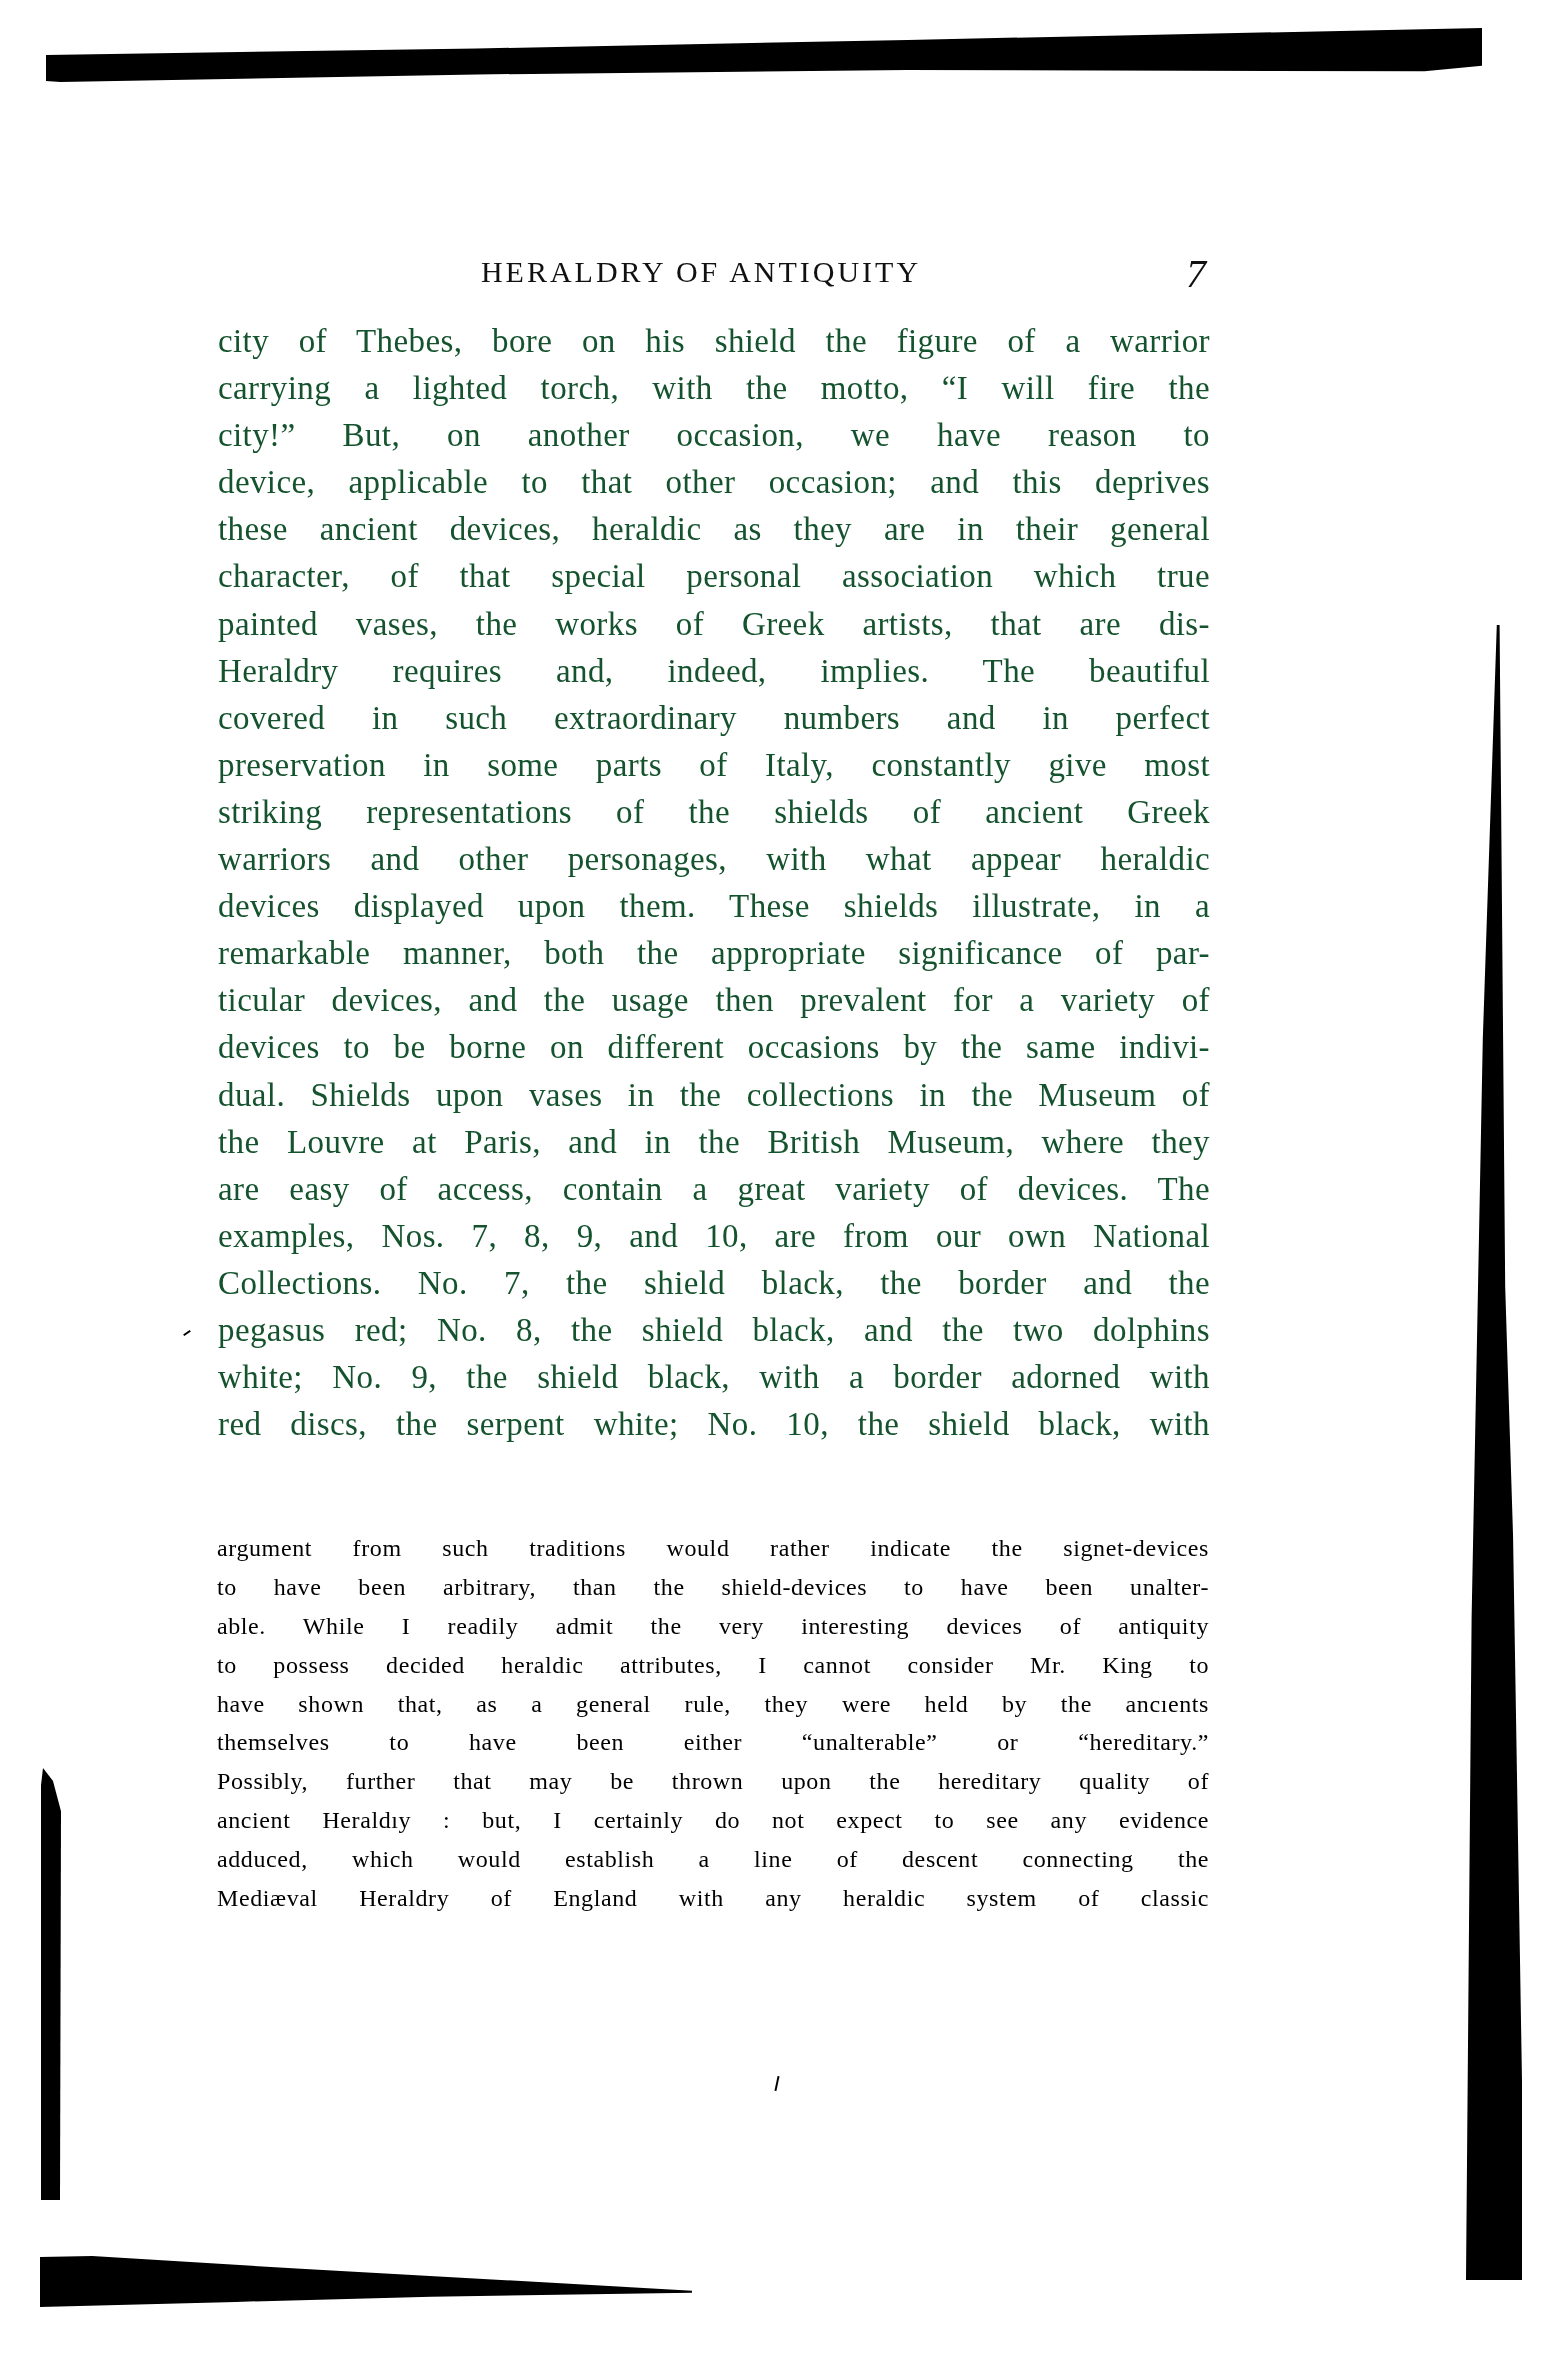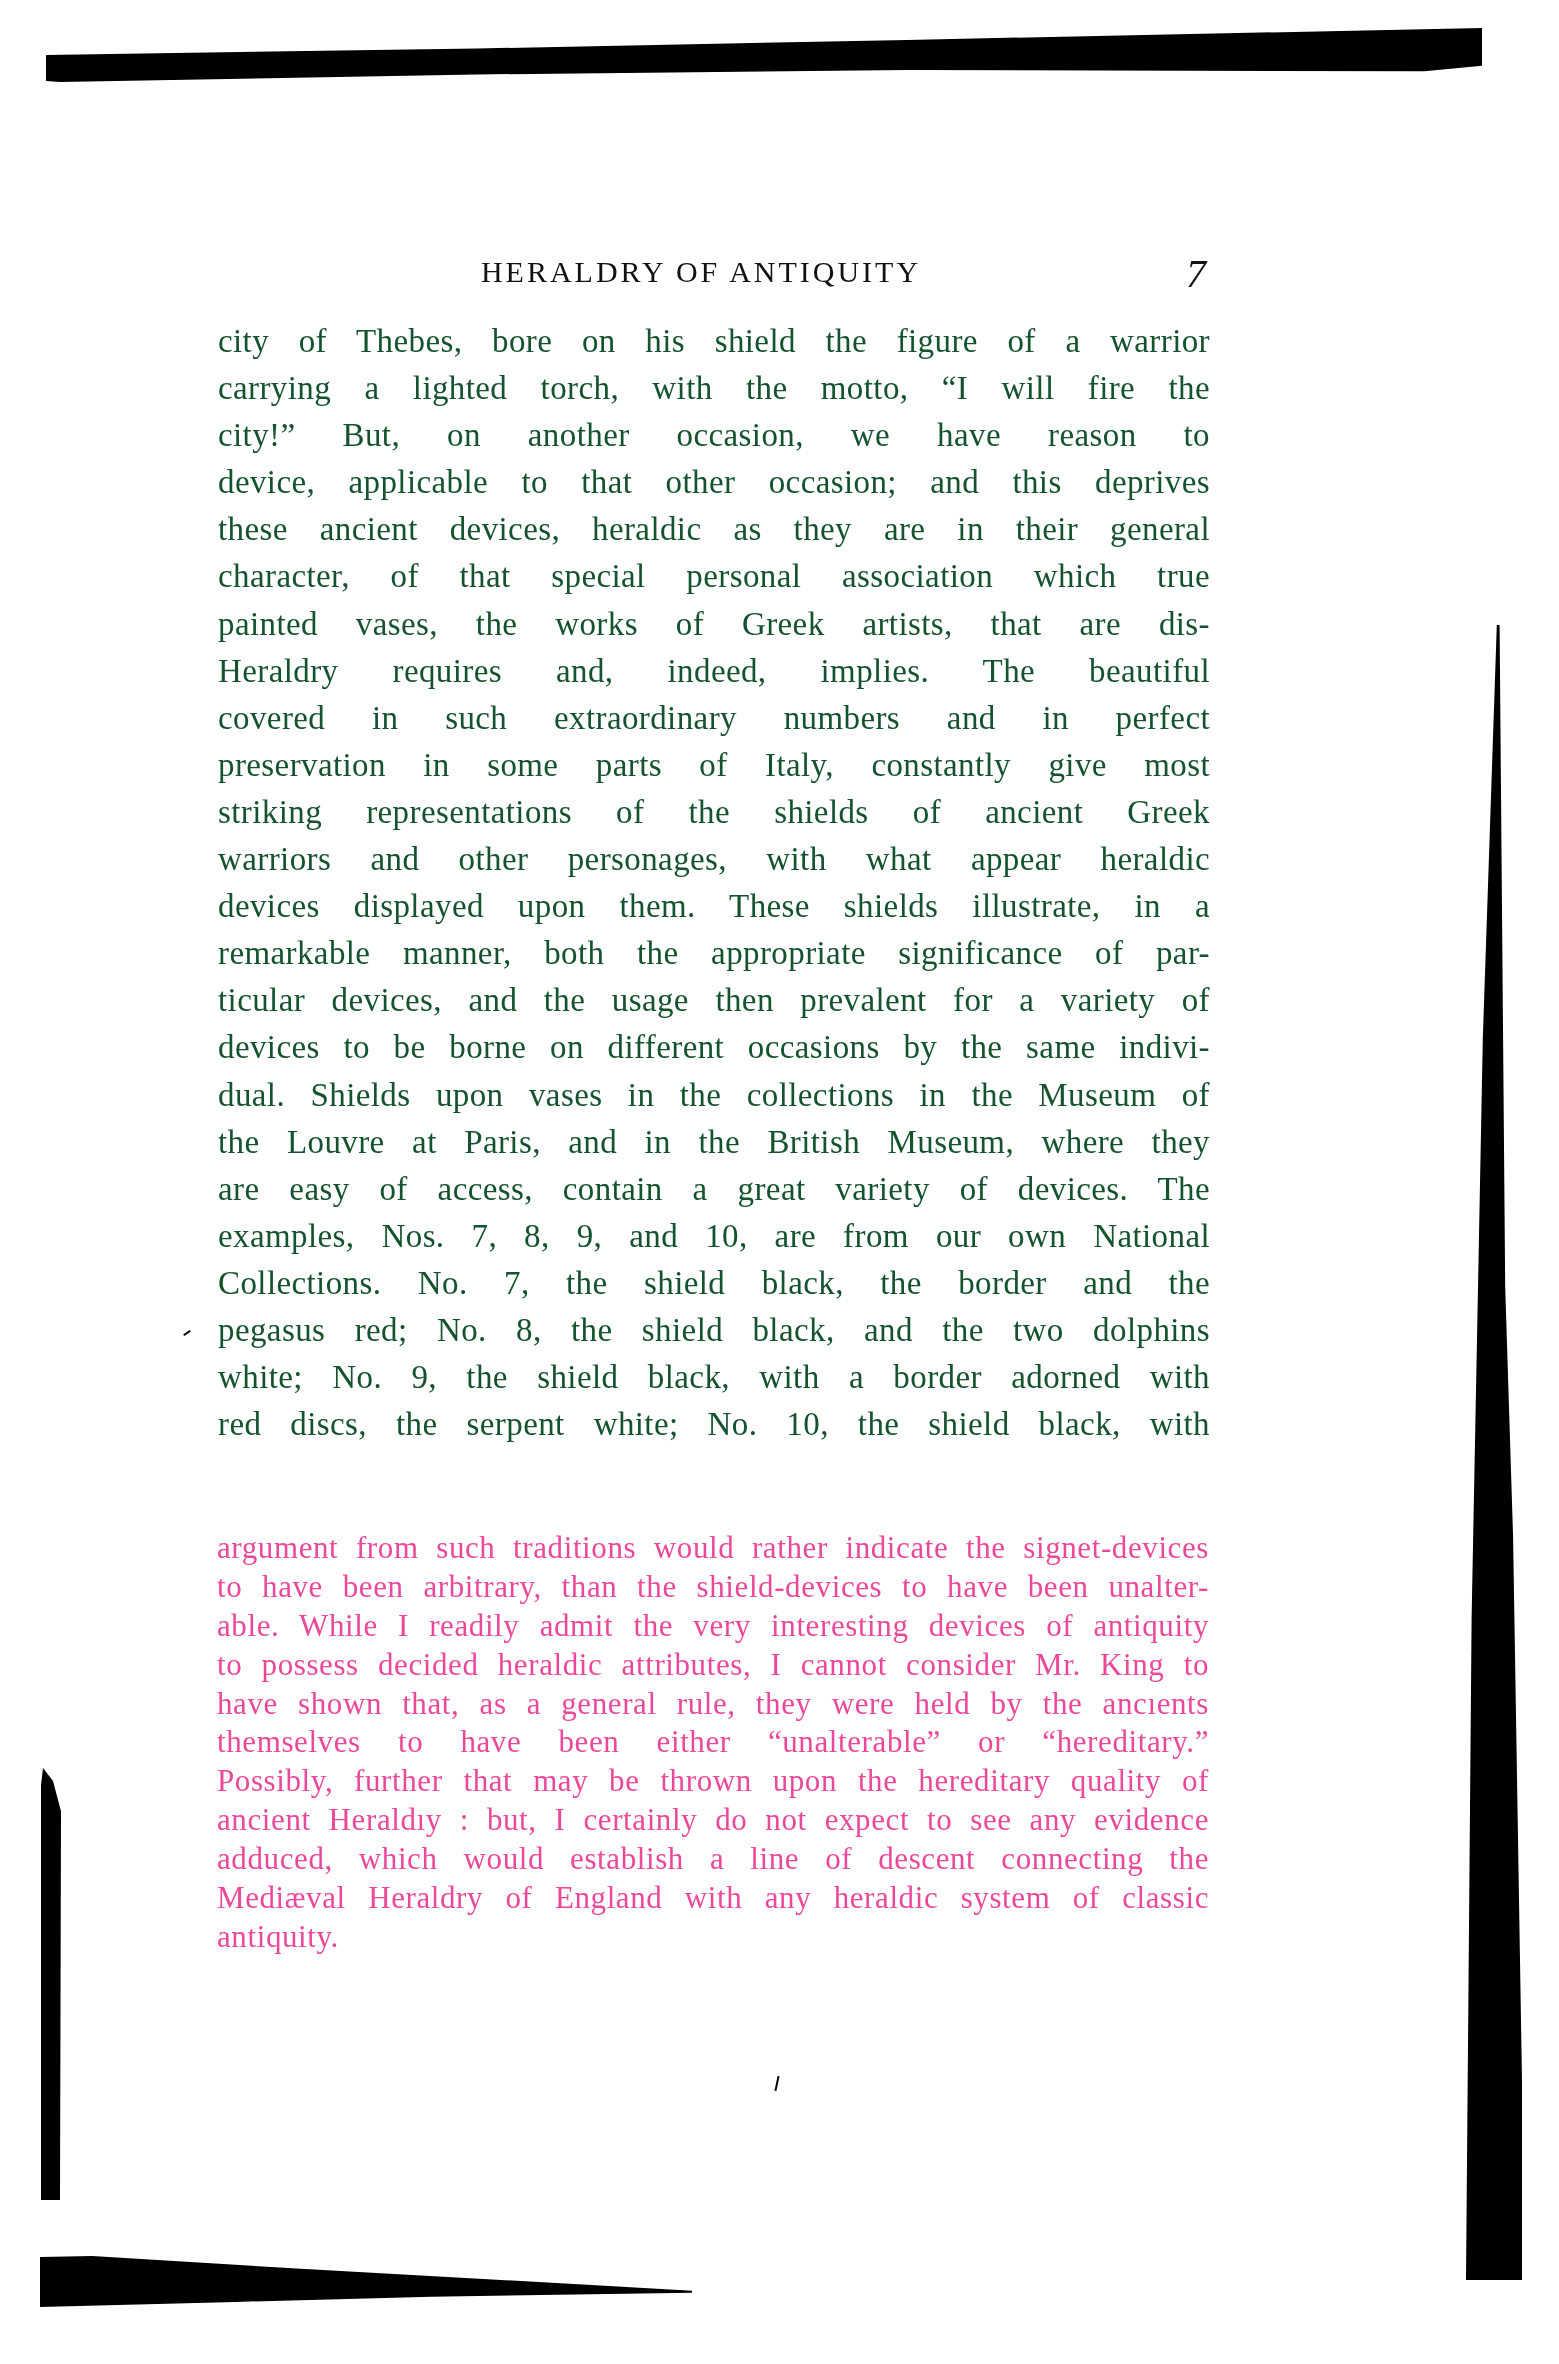--- a/index.html
+++ b/index.html
@@ -48,21 +48,21 @@
     position: absolute; left: 218px; top: 318px; width: 992px;
     font-family: "Liberation Serif", serif; font-size: 33px; color: #14532d;
   }
   .body-text .line, .footnote .line {
     display: block; white-space: nowrap; text-align: justify; text-align-last: justify;
   }
   .body-text .line { height: 47.1px; line-height: 47.1px; letter-spacing: 0.4px; }
 
   .footnote {
     position: absolute; left: 217px; top: 1529px; width: 992px;
-    font-family: "Liberation Serif", serif; font-size: 31px; color: #ec4899;
+    font-family: "Liberation Serif", serif; font-size: 24px; color: #000000;
   }
   .footnote .line { height: 38.9px; line-height: 38.9px; letter-spacing: 0.6px; }
   .footnote .line.last { text-align-last: left; }
 </style>
 </head>
 <body>
 
 <div class="scan-mark" id="top-edge"></div>
 <div class="scan-mark" id="right-edge"></div>
 <div class="scan-mark" id="left-edge"></div>
@@ -106,14 +106,13 @@
     <span class="line">argument from such traditions would rather indicate the signet-devices</span>
     <span class="line">to have been arbitrary, than the shield-devices to have been unalter-</span>
     <span class="line">able.  While I readily admit the very interesting devices of antiquity</span>
     <span class="line">to possess decided heraldic attributes, I cannot consider Mr. King to</span>
     <span class="line">have shown that, as a general rule, they were held by the ancıents</span>
     <span class="line">themselves to have been either “unalterable” or “hereditary.”</span>
     <span class="line">Possibly, further that may be thrown upon the hereditary quality of</span>
     <span class="line">ancient Heraldıy : but, I certainly do not expect to see any evidence</span>
     <span class="line">adduced, which would establish a line of descent connecting the</span>
     <span class="line">Mediæval Heraldry of England with any heraldic system of classic</span>
-    <span class="line last">antiquity.</span>
   </div>
 
 </body></html>

